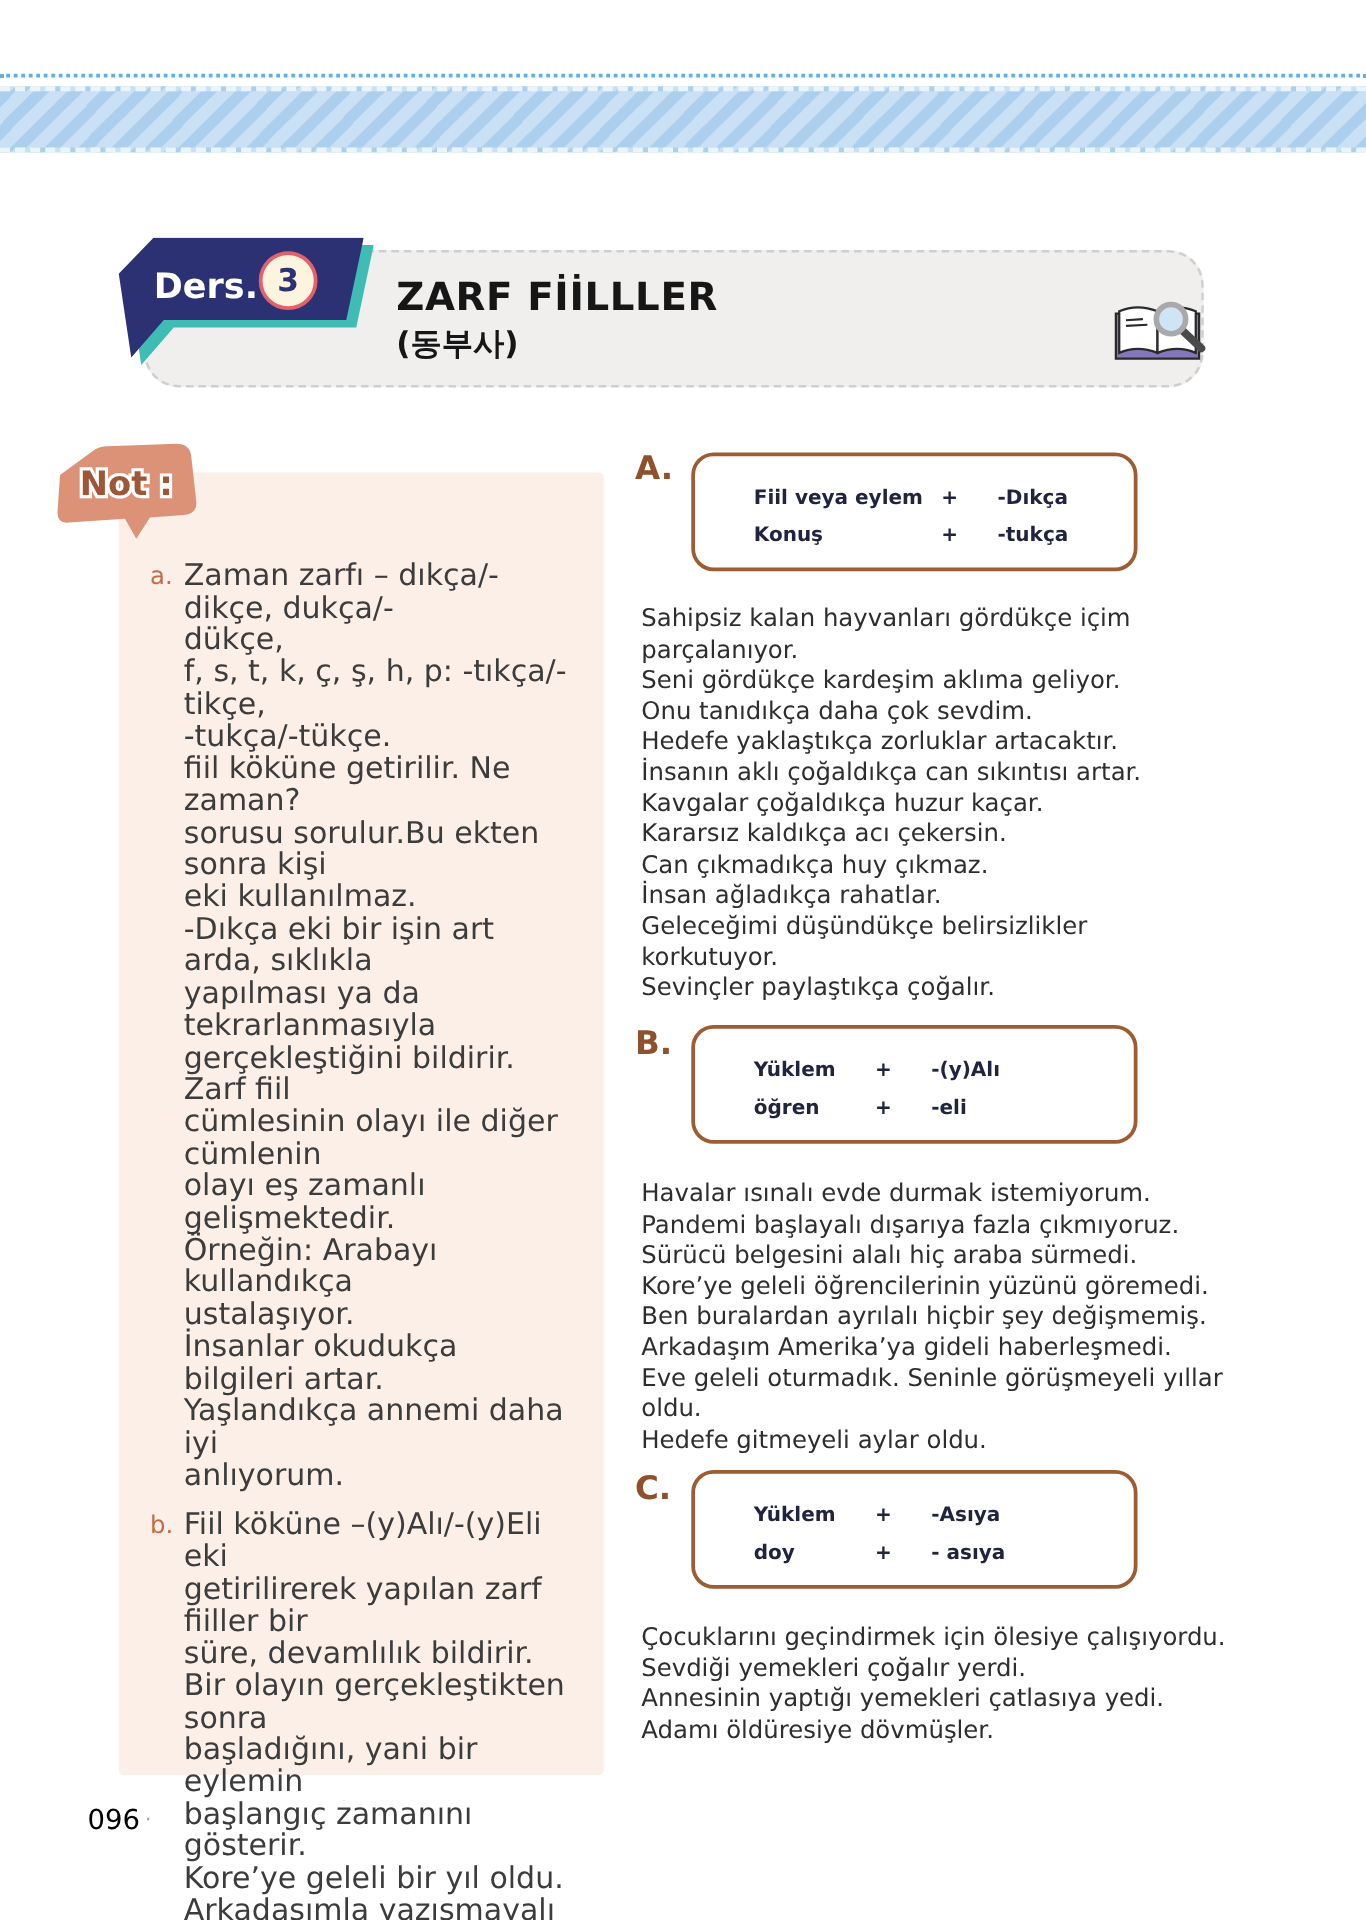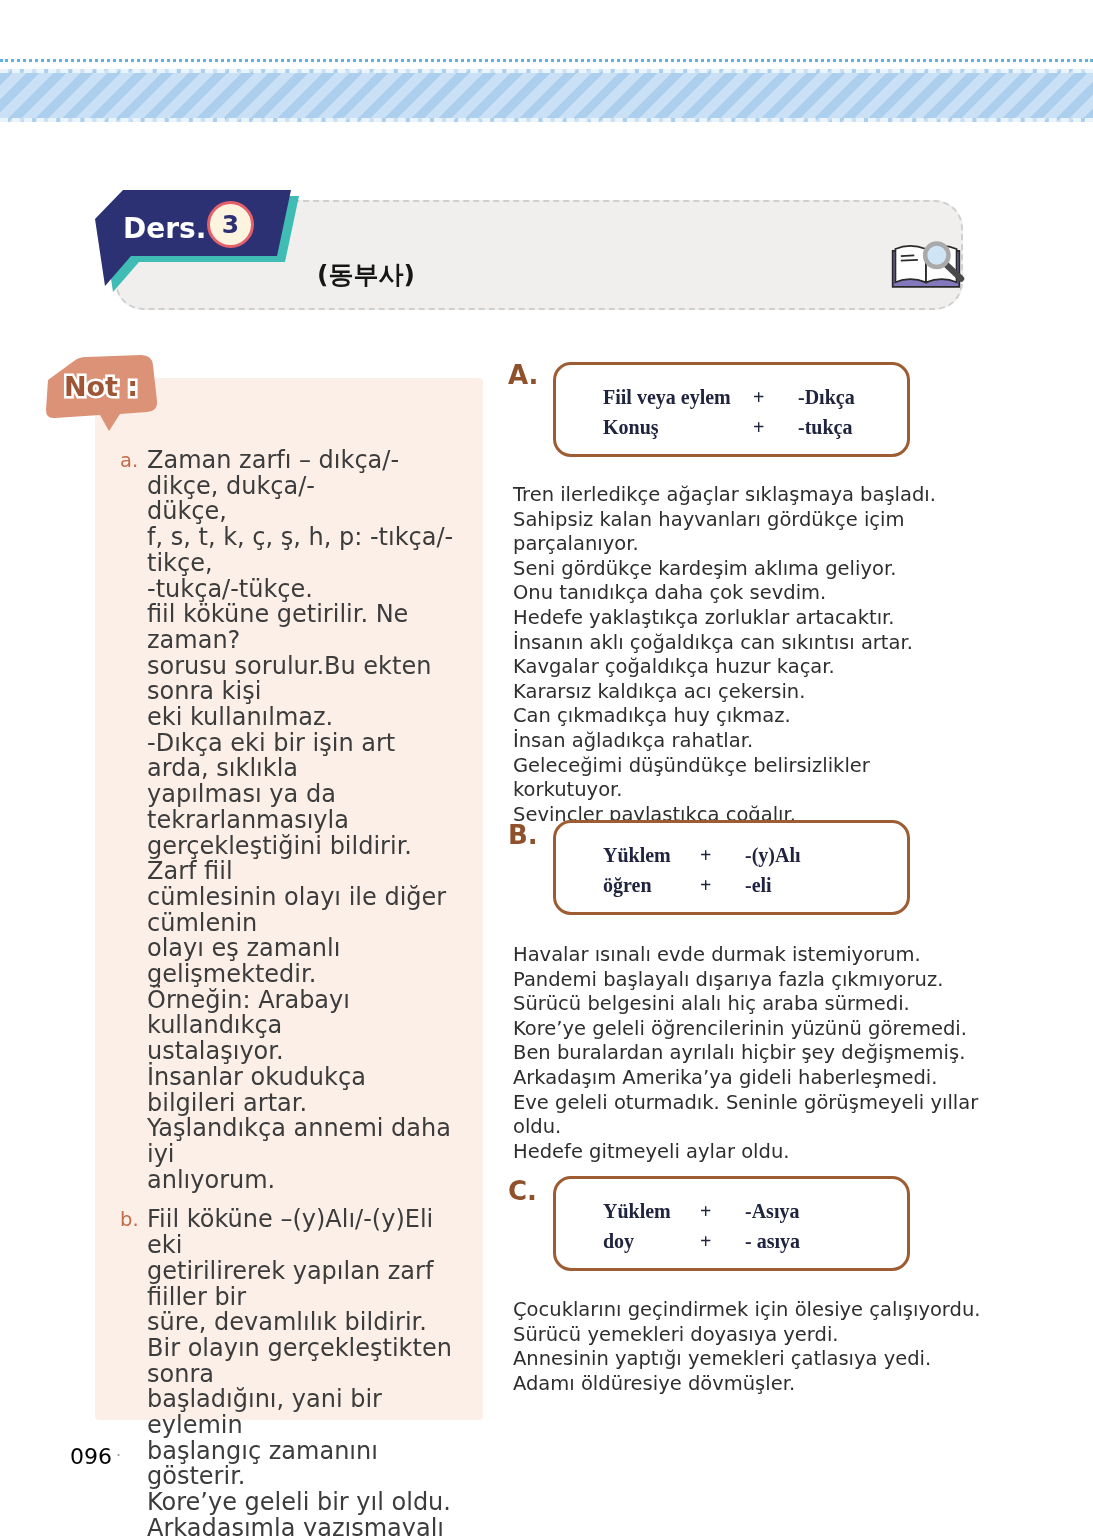--- a/index.html
+++ b/index.html
@@ -34,39 +34,40 @@
   .not-label { font-size:27px; font-weight:800; }
   .note-items { position:absolute; left:25px; top:70px; width:340px; }
   .note-item { display:flex; margin-bottom:14px; }
   .note-item-label { width:27px; flex:0 0 27px; font-size:19.5px; line-height:25.7px; color:#c06c48; }
   .note-item-text { font-size:24px; line-height:25.7px; color:#3c3c3c; white-space:pre-line; }
 
   
   .section-label { position:absolute; font-size:26px; font-weight:800; color:#8f512c; }
   .pattern-box { position:absolute; left:553px; width:357px; height:95px; border:3px solid #9d5c31; border-radius:18px; background:#fff; padding:17px 0 0 47px; }
   .pattern-row { display:flex; height:30px; align-items:center; }
-  .pattern-word, .pattern-plus, .pattern-suffix { font-size:20px; font-weight:700; color:#20243e;font-family:Liberation Serif, serif; }
+  .pattern-word, .pattern-plus, .pattern-suffix { font-size:16px; font-weight:700; color:#20243e; }
   .sec-a .pattern-word { width:150px; } .sec-b .pattern-word, .sec-c .pattern-word { width:97px; }
   .pattern-plus { width:45px; }
   .sentences { position:absolute; left:513px; width:470px; }
   .sentence { font-size:19.5px; line-height:24.6px; color:#2e2e2e; }
 
   
   .page-number { position:absolute; left:70px; top:1444px; font-size:22px; color:#000000; }
   .page-number-dot { position:absolute; left:116px; top:1446px; font-size:16px; color:#9a9a9a; }
 </style>
 </head>
 <body>
 
 <div class="page">
 
   <div class="top-dotted"></div>
   <div class="top-band"></div>
 
   <div class="title-box">
+    <div class="main-title">ZARF FİİLLLER</div>
     <div class="sub-title">(동부사)</div>
     <div class="book-icon">
       <svg width="82" height="54" viewBox="0 0 90 60">
         <path d="M8,12 h74 v40 h-74 z" fill="#8478bd" stroke="#2a2a2a" stroke-width="2"></path>
         <path d="M11,10 Q27,3 45,10 L45,47 Q27,40 11,47 Z" fill="#ffffff" stroke="#2a2a2a" stroke-width="2"></path>
         <path d="M79,10 Q63,3 45,10 L45,47 Q63,40 79,47 Z" fill="#ffffff" stroke="#2a2a2a" stroke-width="2"></path>
         <line x1="17" y1="18" x2="32" y2="17" stroke="#2a2a2a" stroke-width="2"></line>
         <line x1="17" y1="23" x2="36" y2="22" stroke="#2a2a2a" stroke-width="2"></line>
         <line x1="67" y1="27" x2="84" y2="43" stroke="#4a4a4a" stroke-width="7" stroke-linecap="round"></line>
         <circle cx="57" cy="17" r="13" fill="#cfe4f5" stroke="#a9a9a9" stroke-width="5"></circle>
@@ -139,21 +140,20 @@
         <span class="pattern-plus">+</span>
         <span class="pattern-suffix">-Dıkça</span>
       </div>
       <div class="pattern-row">
         <span class="pattern-word">Konuş</span>
         <span class="pattern-plus">+</span>
         <span class="pattern-suffix">-tukça</span>
       </div>
     </div>
   <div class="sentences" style="top:483px;">
-      <div class="sentence">Tren ilerledikçe ağaçlar sıklaşmaya başladı.</div>
       <div class="sentence">Sahipsiz kalan hayvanları gördükçe içim parçalanıyor.</div>
       <div class="sentence">Seni gördükçe kardeşim aklıma geliyor.</div>
       <div class="sentence">Onu tanıdıkça daha çok sevdim.</div>
       <div class="sentence">Hedefe yaklaştıkça zorluklar artacaktır.</div>
       <div class="sentence">İnsanın aklı çoğaldıkça can sıkıntısı artar.</div>
       <div class="sentence">Kavgalar çoğaldıkça huzur kaçar.</div>
       <div class="sentence">Kararsız kaldıkça acı çekersin.</div>
       <div class="sentence">Can çıkmadıkça huy çıkmaz.</div>
       <div class="sentence">İnsan ağladıkça rahatlar.</div>
       <div class="sentence">Geleceğimi düşündükçe belirsizlikler korkutuyor.</div>
@@ -192,21 +192,21 @@
         <span class="pattern-suffix">-Asıya</span>
       </div>
       <div class="pattern-row">
         <span class="pattern-word">doy</span>
         <span class="pattern-plus">+</span>
         <span class="pattern-suffix">- asıya</span>
       </div>
     </div>
   <div class="sentences" style="top:1298px;">
       <div class="sentence">Çocuklarını geçindirmek için ölesiye çalışıyordu.</div>
-      <div class="sentence">Sürücü yemekleri doyasıya yerdi.</div>
+      <div class="sentence">Sevdiği yemekleri çoğalır yerdi.</div>
       <div class="sentence">Annesinin yaptığı yemekleri çatlasıya yedi.</div>
       <div class="sentence">Adamı öldüresiye dövmüşler.</div>
     </div>
 
   <div class="page-number">096</div>
   <div class="page-number-dot">·</div>
 
 </div>
 
 </body></html>

